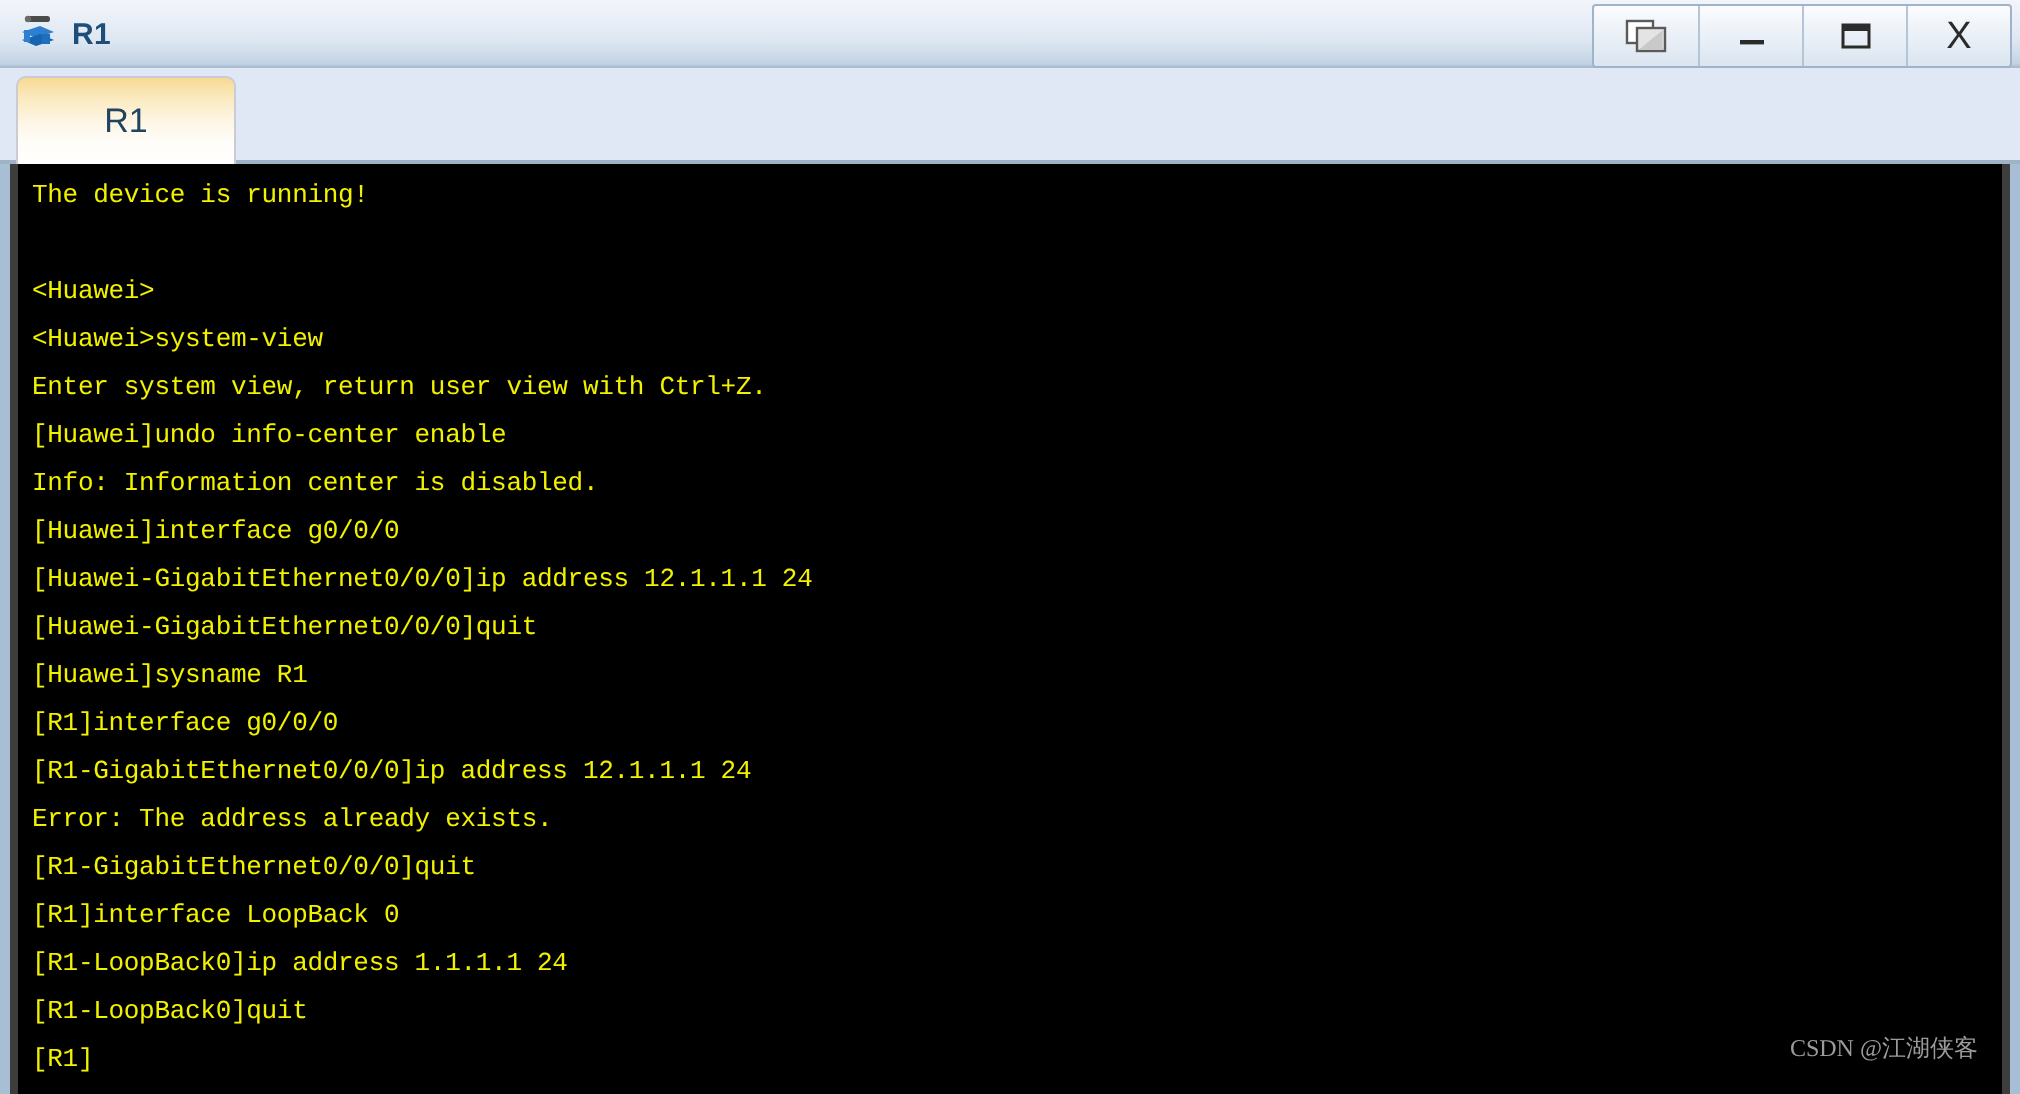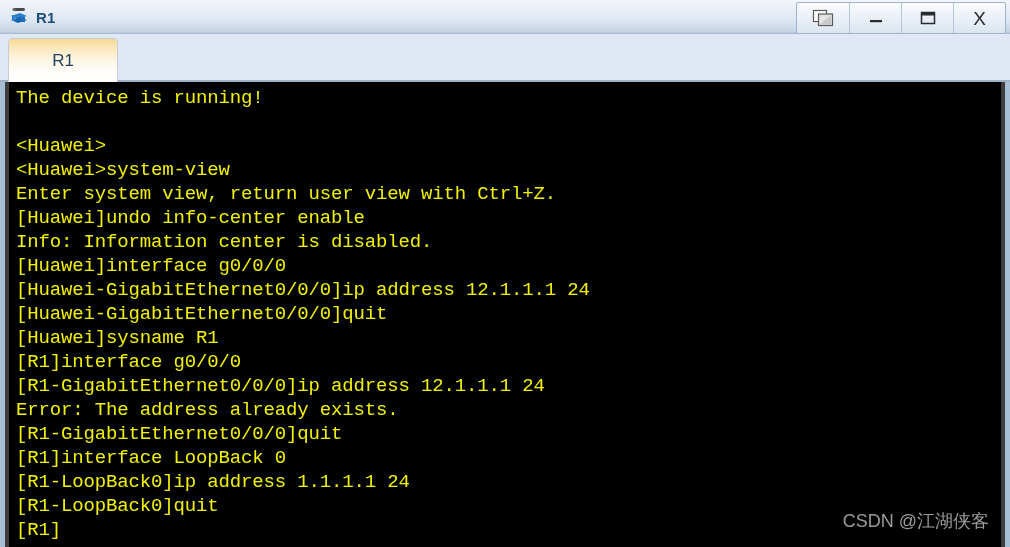--- a/index.html
+++ b/index.html
@@ -160,40 +160,40 @@
     position: absolute;
     left: 4px;
     top: 0;
     right: 4px;
     bottom: 0;
     overflow: hidden;
     padding: 4px 0 0 7px;
     margin: 0;
     box-sizing: border-box;
     font-family: "Liberation Mono", "DejaVu Sans Mono", monospace;
-    font-size: 19px;
+    font-size: 13px;
     line-height: 24px;
     color: #f2f200;
     white-space: pre;
     letter-spacing: -0.15px;
   }
 
   .term-line {
     height: 24px;
     white-space: pre;
   }
 
   
   #watermark {
     position: absolute;
     right: 16px;
     bottom: 14px;
-    font-size: 18px;
+    font-size: 12px;
     color: #9b9b9b;
-    font-family: Liberation Sans, sans-serif;
+    font-family: Liberation Serif, serif;
     white-space: nowrap;
     pointer-events: none;
   }
 </style>
 </head>
 <body>
 
 <div id="app-window">
 
   <div id="title-bar">

